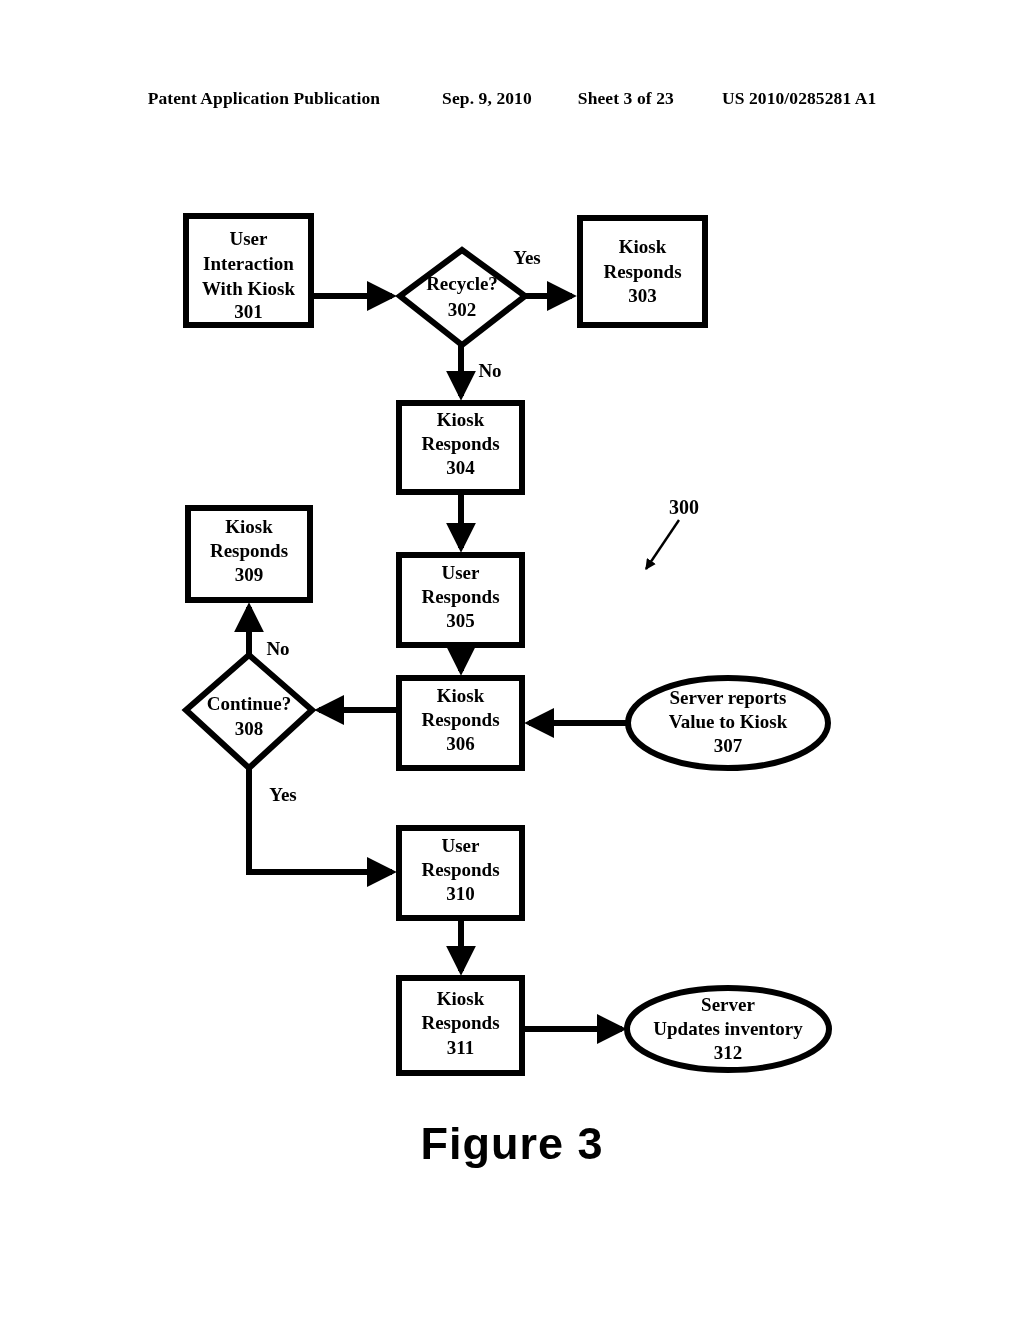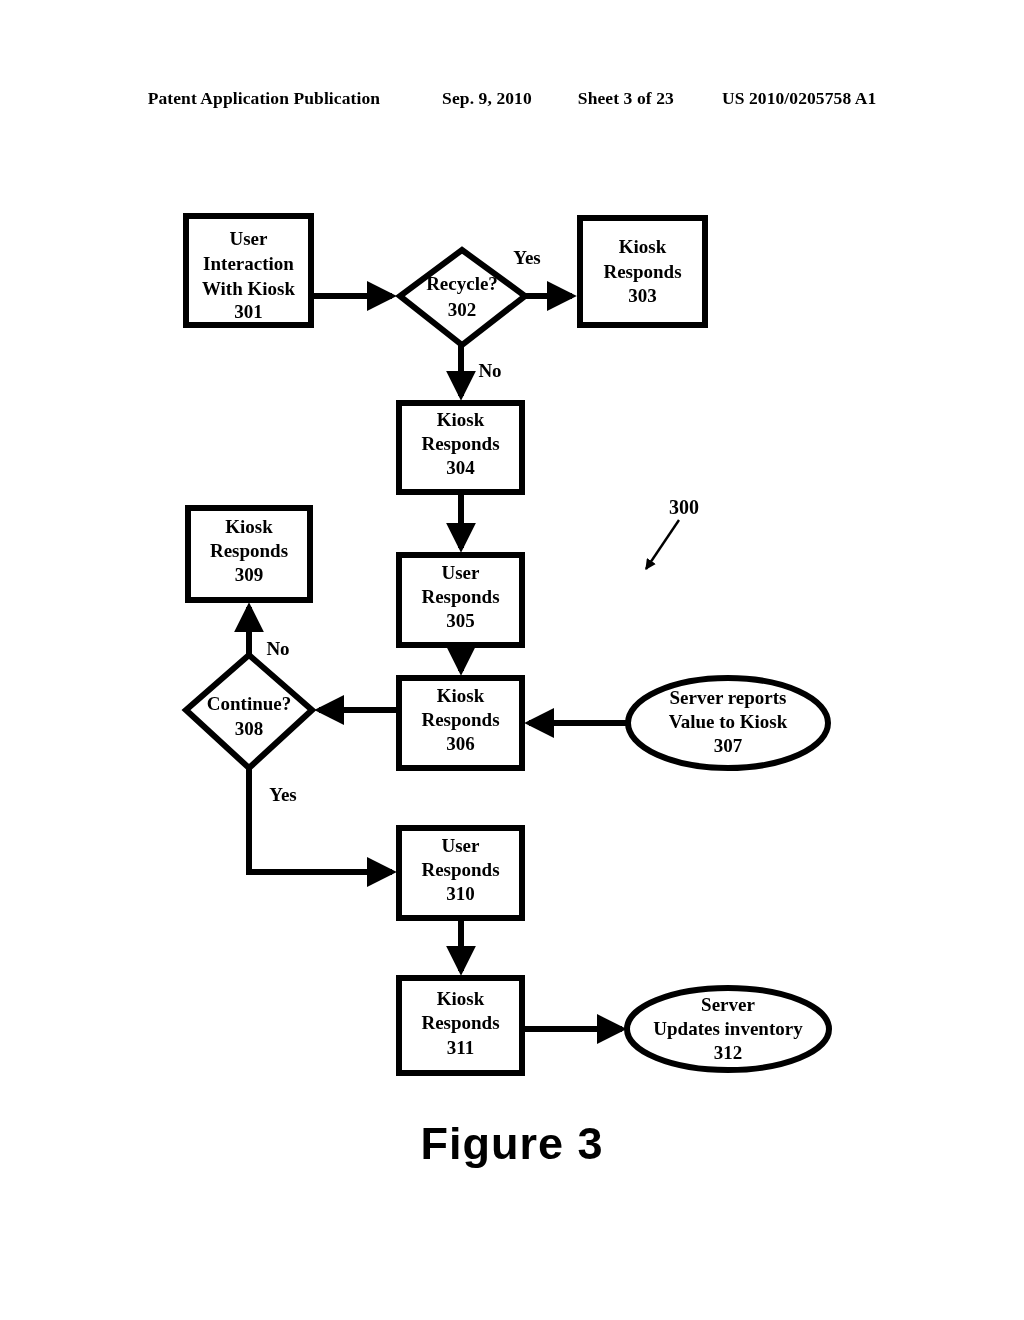--- a/index.html
+++ b/index.html
@@ -99,21 +99,21 @@
     letter-spacing: 1px;
   }
 </style>
 </head>
 <body>
 
 <div id="page-header">
   <span class="hdr-pub">Patent Application Publication</span>
   <span class="hdr-date">Sep. 9, 2010</span>
   <span class="hdr-sheet">Sheet 3 of 23</span>
-  <span class="hdr-patent">US 2010/0205758 A1</span>
+  <span class="hdr-patent">US 2010/0285281 A1</span>
 </div>
 
 <div id="diagram">
 <svg width="1024" height="1320" viewBox="0 0 1024 1320" xmlns="http://www.w3.org/2000/svg">
 
   <defs>
     <marker id="arrowhead" markerWidth="5" markerHeight="5" refX="4.2" refY="2.5" orient="auto" markerUnits="strokeWidth">
       <path d="M0,0 L5,2.5 L0,5 z" fill="#000000"></path>
     </marker>
     <marker id="arrowhead-thin" markerWidth="4.5" markerHeight="4.5" refX="4" refY="2.25" orient="auto" markerUnits="strokeWidth">

